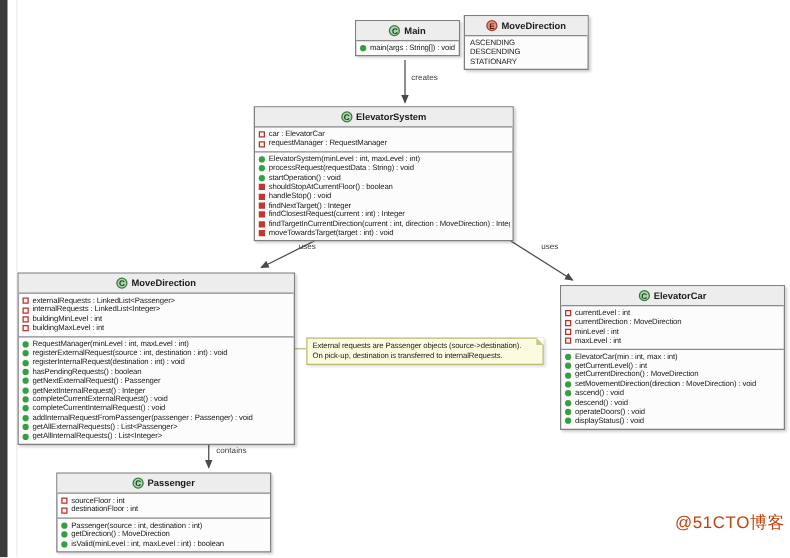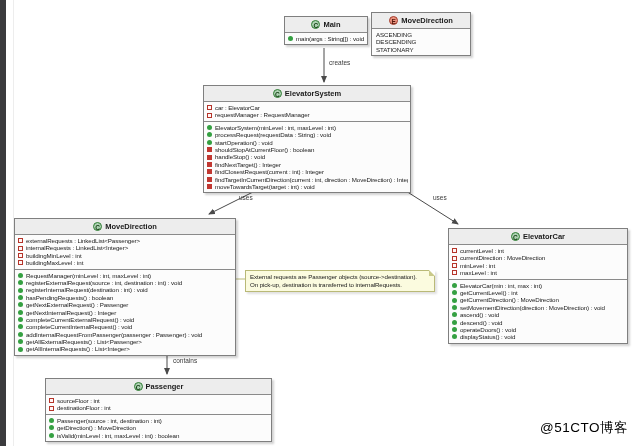--- a/index.html
+++ b/index.html
@@ -33,21 +33,21 @@
   svg.edges{position:absolute;left:0;top:0;pointer-events:none;}
   .edge-label{position:absolute;font-size:6.5px;color:#3a3a3a;line-height:8px;white-space:nowrap;}
 
   
   .note{position:absolute;background:#fbfbdf;border:1px solid #b9b977;padding:2px 4px;box-sizing:border-box;
         box-shadow:1.5px 1.5px 2px rgba(0,0,0,0.12);}
   .note-line{font-size:6.2px;line-height:8px;letter-spacing:-0.1px;white-space:nowrap;overflow:hidden;}
   .note-fold{position:absolute;top:-1px;right:-1px;width:0;height:0;
              border-top:6px solid #ffffff;border-left:6px solid #c9c98a;}
 
-  .watermark{position:absolute;right:4px;bottom:9px;font-size:13.5px;color:#000000;letter-spacing:0.5px;}
+  .watermark{position:absolute;right:4px;bottom:19px;font-size:13.5px;color:#c2410c;letter-spacing:0.5px;}
 </style>
 </head>
 <body>
 
 <div id="stage">
   <div class="left-strip"></div>
   <div class="left-faint-line"></div>
 
   <svg class="edges" width="632" height="446">
     <defs>
@@ -277,21 +277,21 @@
         <div class="uml-row">
           <span class="vis-icon icon-method-public"></span>
           <span class="member-text">operateDoors() : void</span>
         </div>
         <div class="uml-row">
           <span class="vis-icon icon-method-public"></span>
           <span class="member-text">displayStatus() : void</span>
         </div>
       </div>
     </div>
-    <div class="uml-class" style="left: 45px; top: 378px; width: 227px;">
+    <div class="uml-class" style="left: 45px; top: 378px; width: 172px;">
       <div class="uml-header">
         <span class="uml-spot spot-class">C</span>
         <span class="uml-name">Passenger</span>
       </div>
       <div class="uml-section">
         <div class="uml-row">
           <span class="vis-icon icon-field-private"></span>
           <span class="member-text">sourceFloor : int</span>
         </div>
         <div class="uml-row">

